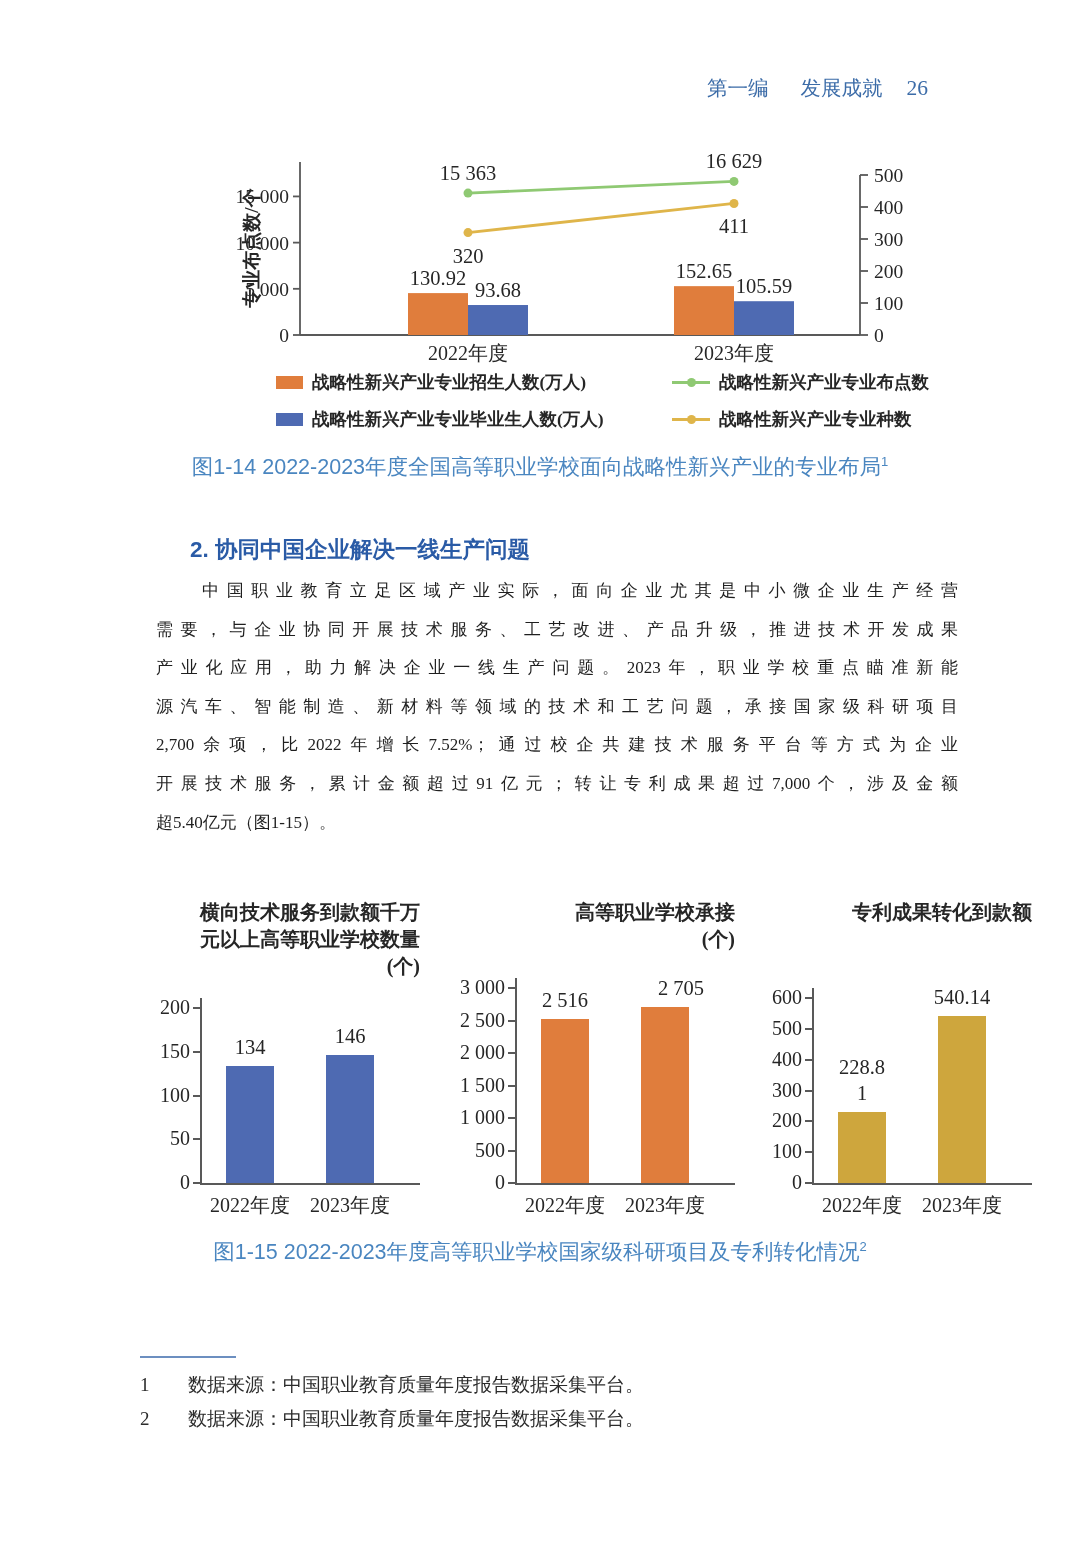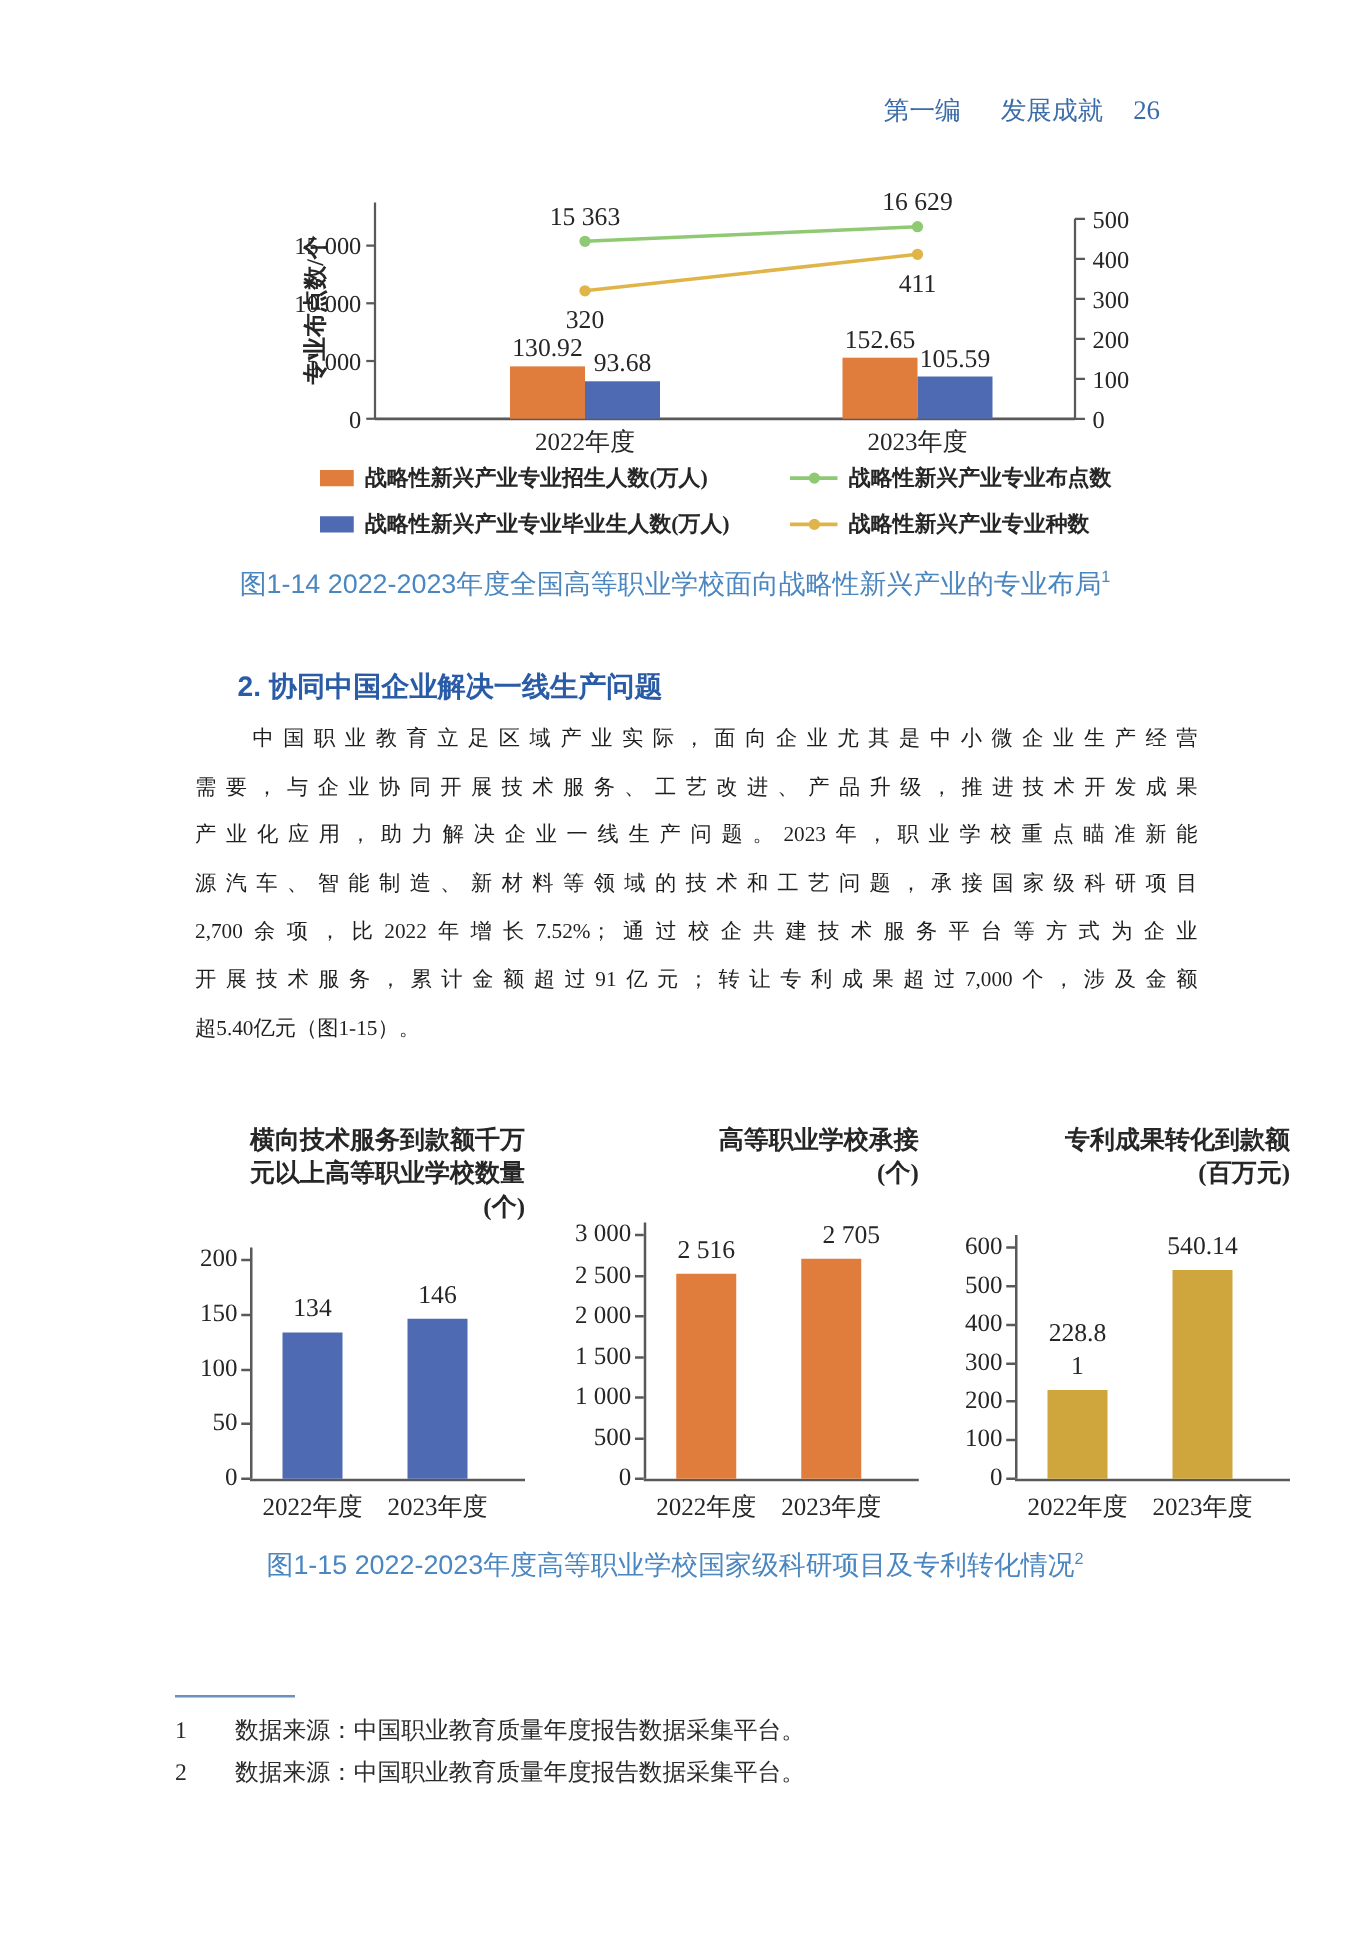--- a/index.html
+++ b/index.html
@@ -9,21 +9,21 @@
   
   .page-header{position:absolute;top:74px;right:152px;font-size:20.5px;color:var(--header-blue,#3c6ca8);}
   .page-header .hd-title{margin-left:32px;}
   .page-header .hd-page{margin-left:24px;font-size:21.5px;}
 
   
   .combo-wrap{position:absolute;left:228px;top:148px;width:745px;height:300px;}
   .combo-svg{display:block;}
   .legend{position:absolute;left:28px;top:222px;width:700px;}
   .legend-row{display:flex;align-items:center;margin-bottom:13px;}
-  .legend-item{display:flex;align-items:center;}
+  .legend-item{display:flex;align-items:center;margin-left:20px;}
   .legend-item:first-child{width:376px;}
   .legend-swatch{display:inline-block;width:27px;height:13px;margin-right:9px;flex:0 0 auto;}
   .legend-line{position:relative;display:inline-block;width:38px;height:13px;margin-right:9px;flex:0 0 auto;}
   .legend-line .ll-bar{position:absolute;left:0;top:5px;width:38px;height:3px;}
   .legend-line .ll-dot{position:absolute;left:15px;top:2px;width:9px;height:9px;border-radius:50%;}
   .legend-label{font-size:17.5px;font-weight:600;color:#262626;white-space:nowrap;}
 
   
   .fig-caption{position:absolute;left:0;width:1080px;text-align:center;
                font-family:"Liberation Sans","DejaVu Sans",sans-serif;
@@ -222,21 +222,20 @@
       <div class="sc-cat" style="left: 55px; top: 299px;">2022年度</div>
       <div class="sc-bar" style="left: 196px; top: 114.175px; width: 48px; height: 175.825px; background: rgb(224, 125, 60);"></div>
       <div class="sc-datalabel" style="left: 171px; top: 82.175px;">
         <div>2 705</div>
       </div>
       <div class="sc-cat" style="left: 155px; top: 299px;">2023年度</div>
     </div>
   <div id="small-2" class="small-chart">
       <div class="sc-title">
         <div>专利成果转化到款额</div>
-        <div>(百万元)</div>
       </div>
       <div class="sc-yaxis" style="left: 70px; top: 95px; height: 195px;"></div>
       <div class="sc-baseline" style="left: 70px; top: 290px; width: 220px;"></div>
       <div class="sc-tick" style="left: 63px; top: 289px;"></div>
       <div class="sc-tick-label" style="left: -2px; top: 278px;">0</div>
       <div class="sc-tick" style="left: 63px; top: 258.167px;"></div>
       <div class="sc-tick-label" style="left: -2px; top: 247.167px;">100</div>
       <div class="sc-tick" style="left: 63px; top: 227.333px;"></div>
       <div class="sc-tick-label" style="left: -2px; top: 216.333px;">200</div>
       <div class="sc-tick" style="left: 63px; top: 196.5px;"></div>

